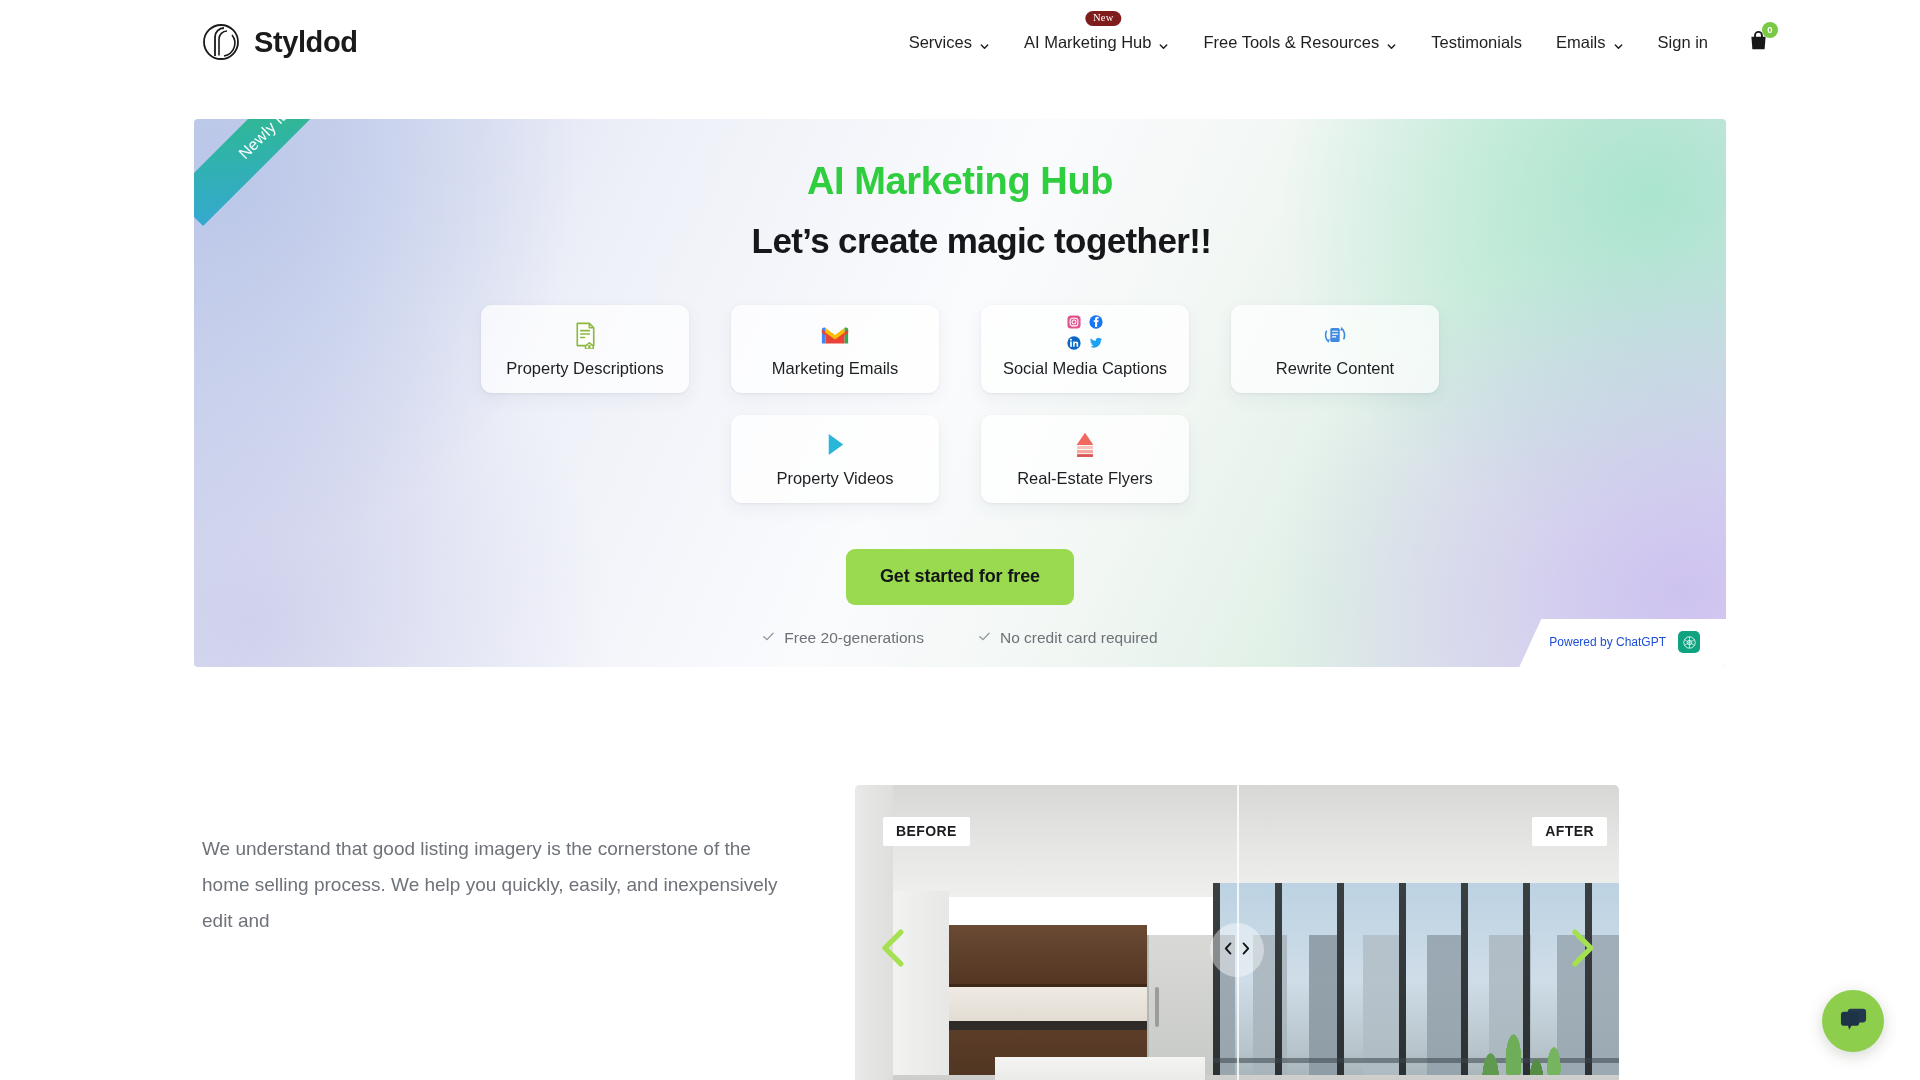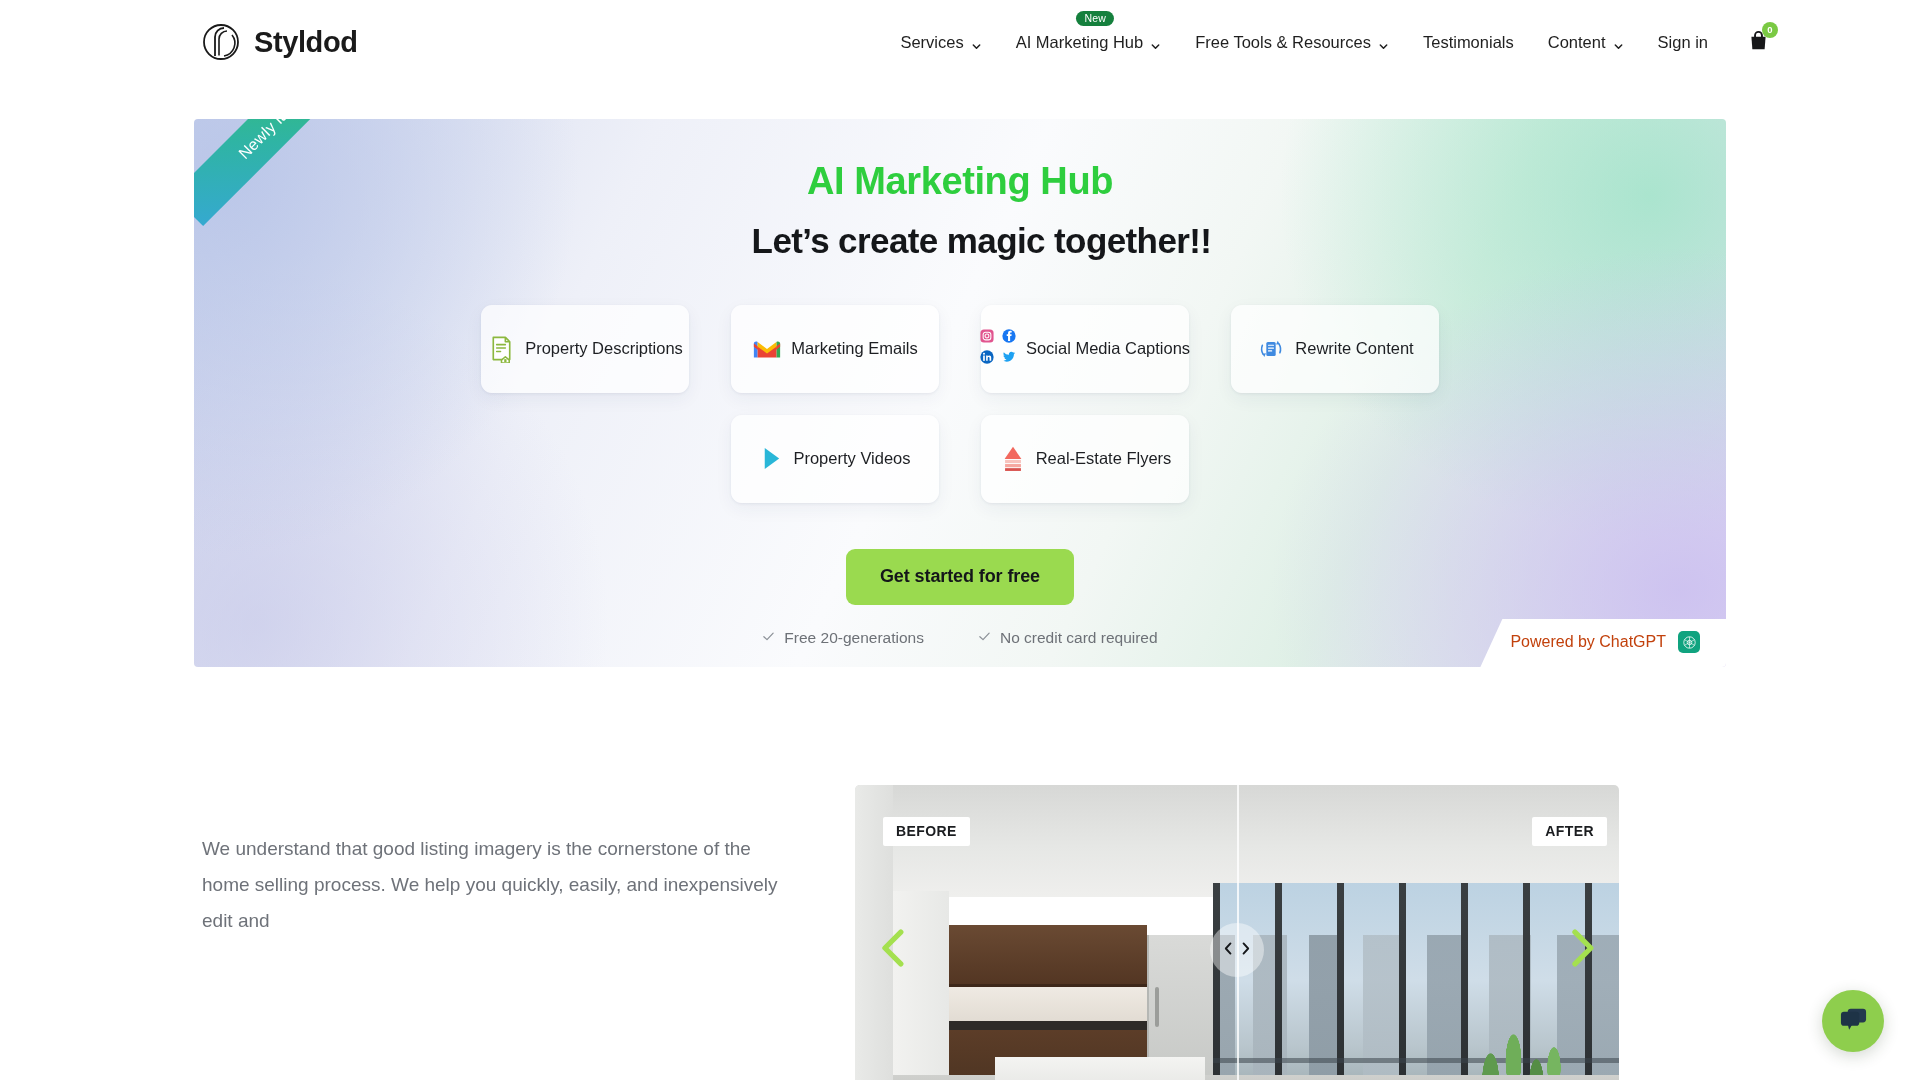--- a/index.html
+++ b/index.html
@@ -35,22 +35,22 @@
     padding-right:150px;
   }
   .nav-item {
     display:flex; align-items:center; gap:7px;
     font-size:16.5px; color:#1f1f1f; cursor:pointer;
     padding:10px 17px; position:relative; white-space:nowrap;
   }
   .nav-item .chev { display:block; width:11px; height:11px; flex:0 0 11px; }
   .nav-badge {
     position:absolute; top:-12px; left:50%; transform:translateX(-32%);
-    background:#15803d; color:#fff; font-size:10.5px; font-weight:500;
-    border-radius:9px; padding:2px 8px 3px; line-height:1; letter-spacing:.2px;
+    background:#7f1d1d; color:#fff; font-size:10.5px; font-weight:500;
+    border-radius:9px; padding:2px 8px 3px; line-height:1; letter-spacing:.2px;font-family:Liberation Serif, serif;
   }
   .cart-wrap { position:relative; margin-left:22px; cursor:pointer; }
   .cart-count {
     position:absolute; top:-7px; right:-8px;
     background:#7ac943; color:#fff; font-size:9.5px; font-weight:600;
     width:16px; height:16px; border-radius:50%;
     display:flex; align-items:center; justify-content:center;
   }
 
   
@@ -100,21 +100,21 @@
   .cards-row {
     display:flex; justify-content:center; gap:42px;
     margin-top:44px;
   }
   .cards-row.row2 { margin-top:22px; }
   .fcard {
     background:rgba(255,255,255,.72);
     border-radius:11px;
     box-shadow:0 1px 3px rgba(30,40,80,.07), 0 6px 18px rgba(40,50,90,.055);
     width:208px; height:88px;
-    display:flex; flex-direction:row; align-items:center; justify-content:center;
+    display:flex; flex-direction:column; align-items:center; justify-content:center;
     gap:9px; cursor:pointer;
   }
   .fcard-icon { height:30px; display:flex; align-items:center; justify-content:center; }
   .fcard-label { font-size:16.5px; color:#1d1f23; white-space:nowrap; }
 
   .social-grid {
     display:grid; grid-template-columns:repeat(2,15px); gap:3px 7px;
     align-items:center; justify-items:center;
   }
 
@@ -136,21 +136,21 @@
   }
 
   .chatgpt-badge {
     position:absolute; right:0; bottom:0;
     background:#fff;
     padding:12px 26px 14px 30px;
     display:flex; align-items:center; gap:12px;
     clip-path:polygon(22px 0, 100% 0, 100% 100%, 0 100%);
     box-shadow:-3px -3px 14px rgba(40,50,90,.06);
   }
-  .chatgpt-text { font-size:16px; color:#c2410c; white-space:nowrap; }
+  .chatgpt-text { font-size:12px; color:#1d4ed8; white-space:nowrap; }
   .chatgpt-logo {
     width:22px; height:22px; border-radius:5px; background:#10a37f;
     display:flex; align-items:center; justify-content:center;
   }
 
   
   .sec2 {
     display:flex; gap:0; padding:118px 0 0 202px; align-items:flex-start;
   }
   .sec2-left { width:620px; flex:0 0 620px; padding-top:10px; }
@@ -336,21 +336,21 @@
             <path d="M2.5 4.3 L6 8 L9.5 4.3" fill="none" stroke="#1f1f1f" stroke-width="1.6" stroke-linecap="round" stroke-linejoin="round"></path>
           </svg>
       </span>
     </div>
 
     <div class="nav-item">
       <span>Testimonials</span>
     </div>
 
     <div class="nav-item">
-      <span>Content</span>
+      <span>Emails</span>
       <span class="chev">
         <svg viewBox="0 0 12 12" width="11" height="11">
             <path d="M2.5 4.3 L6 8 L9.5 4.3" fill="none" stroke="#1f1f1f" stroke-width="1.6" stroke-linecap="round" stroke-linejoin="round"></path>
           </svg>
       </span>
     </div>
 
     <div class="nav-item">
       <span>Sign in</span>
     </div>

